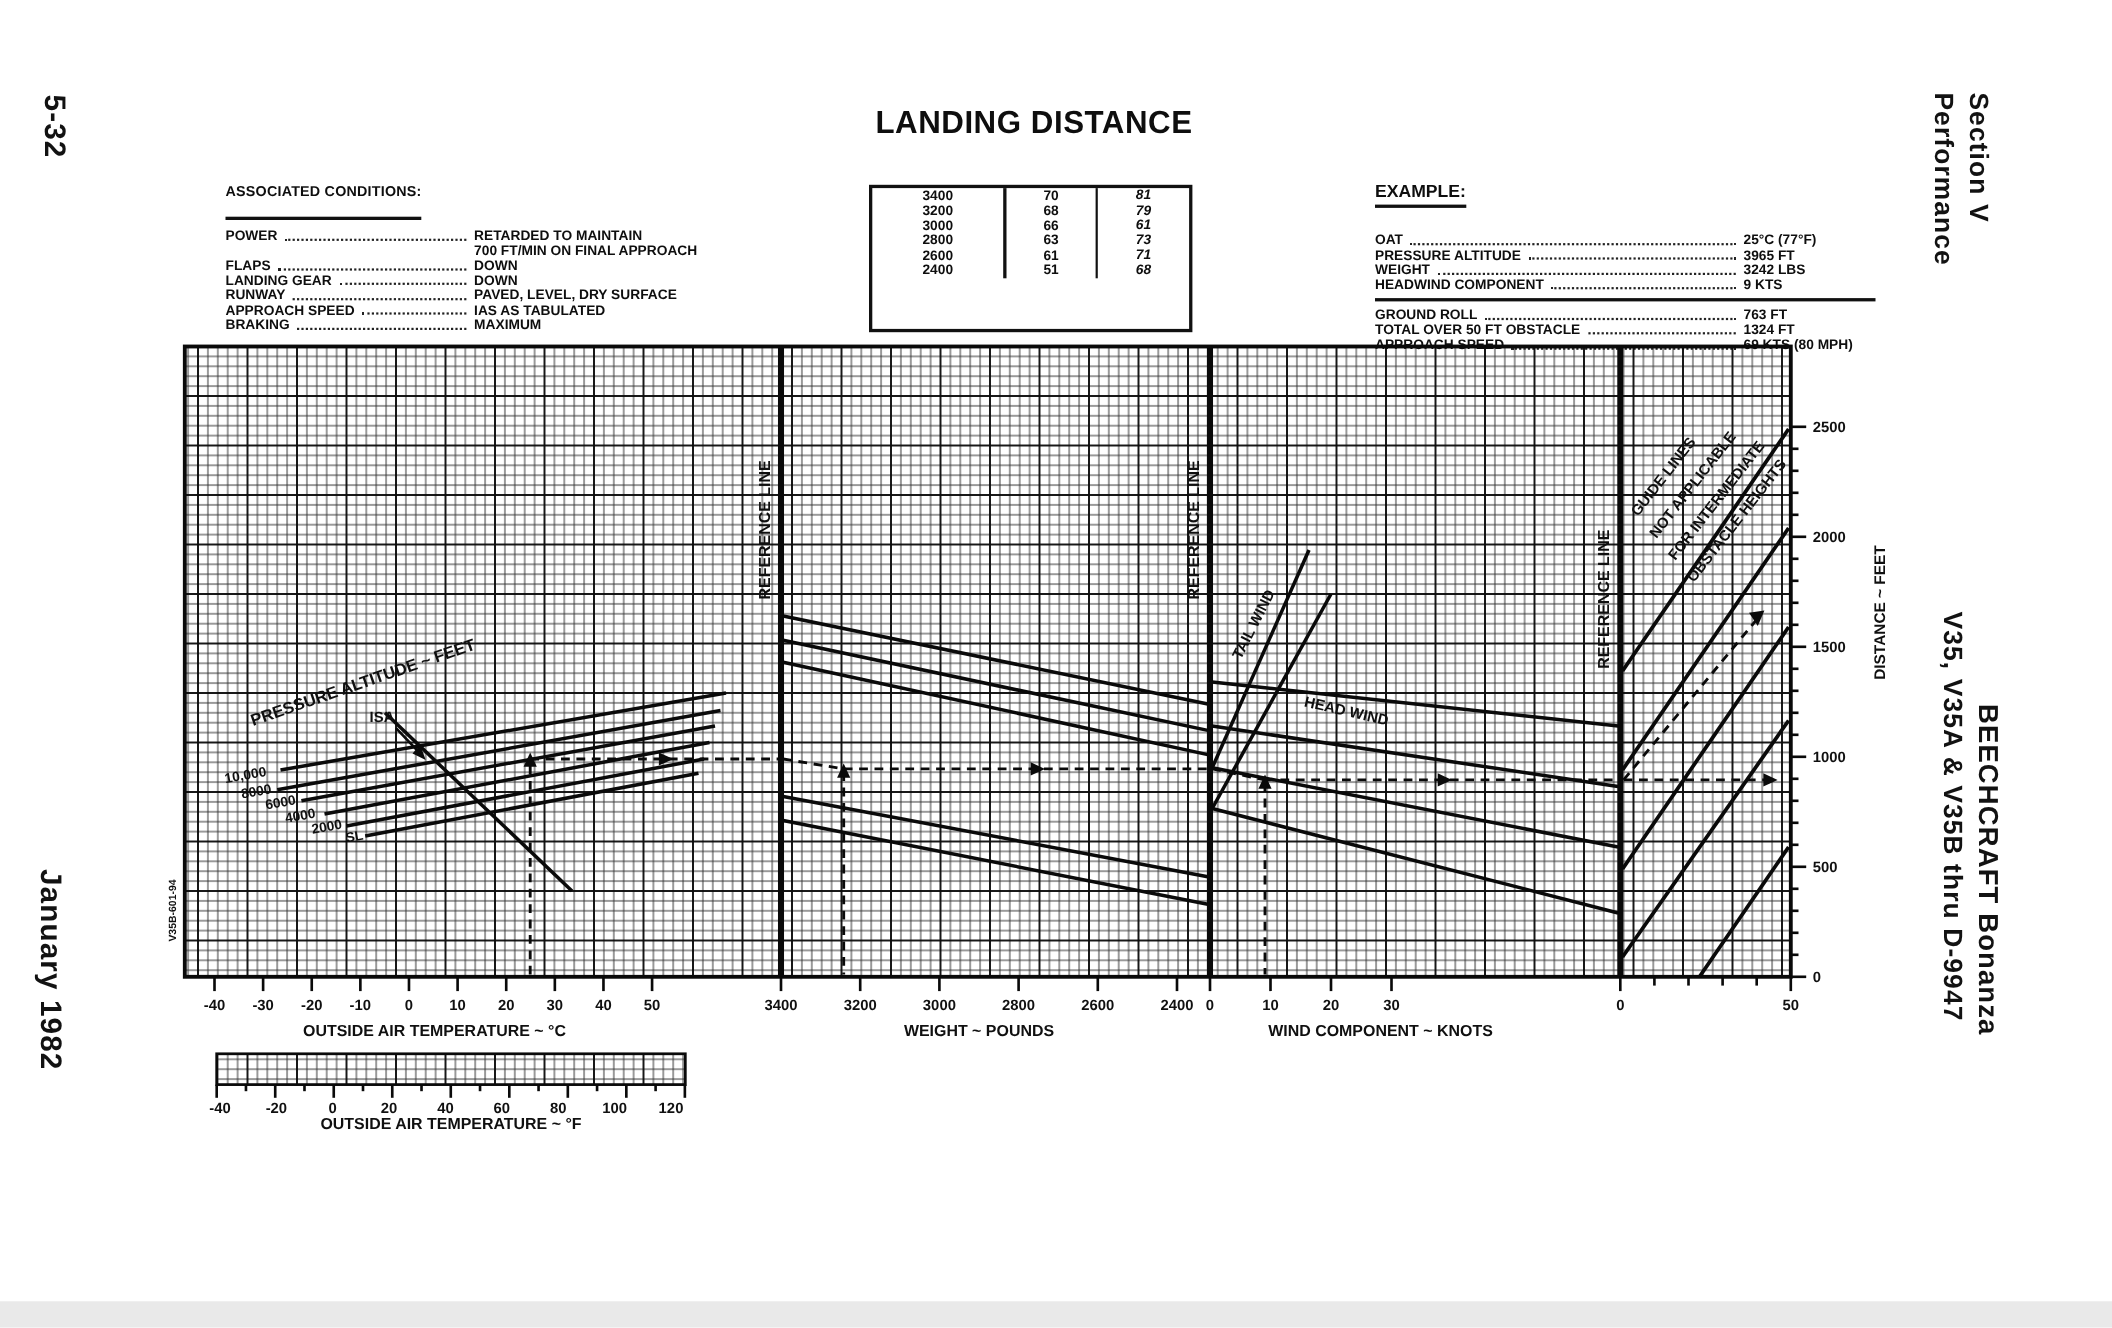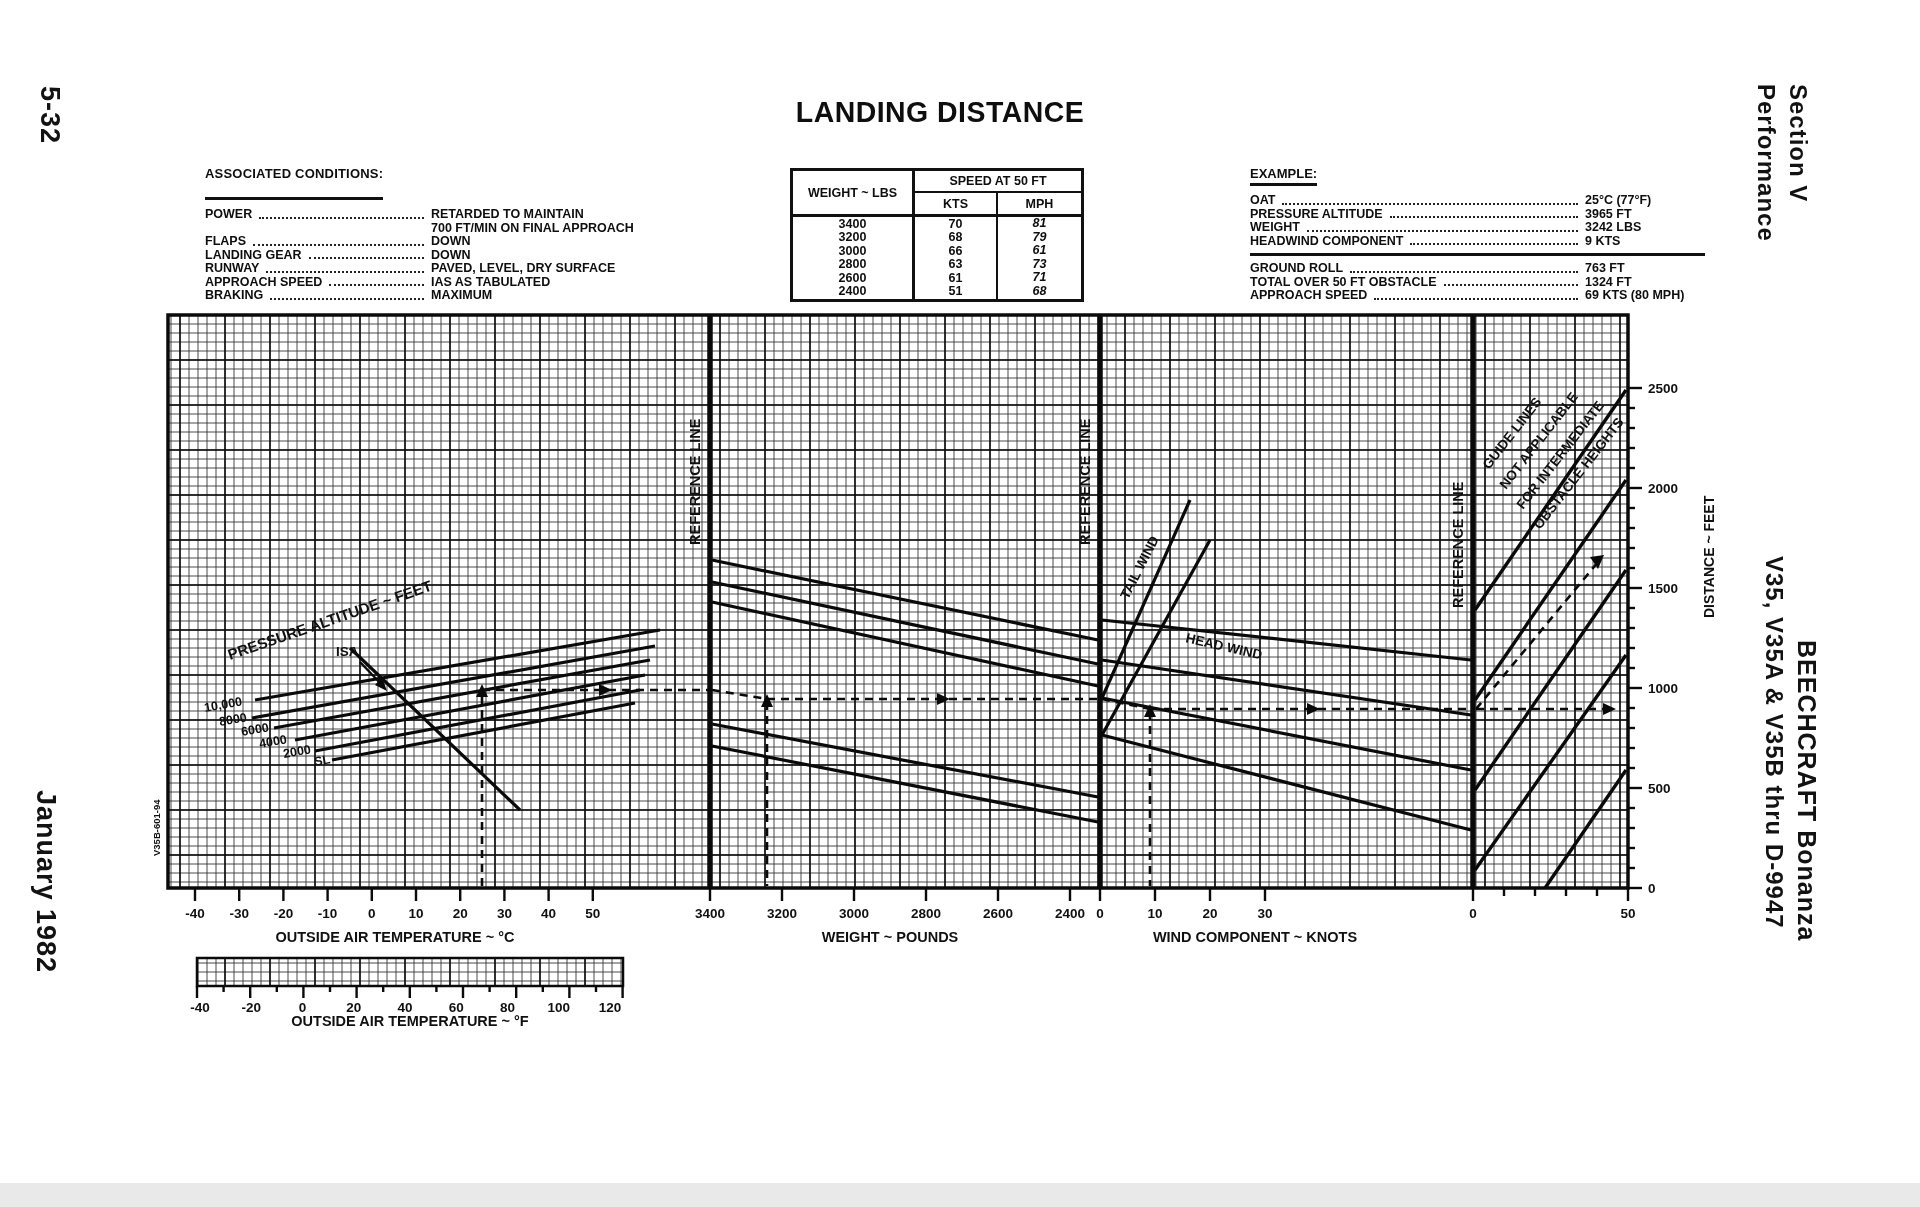--- a/index.html
+++ b/index.html
@@ -50,22 +50,22 @@
   #speed-table .subhdrs div:first-child{border-right:2px solid #111;}
   #speed-table .body{display:grid;grid-template-columns:122px 1fr;height:82px;}
   #speed-table .bcol{border-right:3px solid #111;display:flex;flex-direction:column;justify-content:center;align-items:center;}
   #speed-table .bpair{display:grid;grid-template-columns:1fr 1fr;}
   #speed-table .bpair .c{display:flex;flex-direction:column;justify-content:center;align-items:center;}
   #speed-table .bpair .c:first-child{border-right:2px solid #111;}
   #speed-table .cellline{line-height:13.5px;}
   
   #example{position:absolute;left:1250px;top:166px;width:455px;font-size:12.5px;}
   #example .heading{
-    display:inline-block;font-size:13px;border-bottom:3px solid #111;
-    padding-bottom:2px;margin-bottom:8px;
+    display:inline-block;font-size:16px;border-bottom:3px solid #111;
+    padding-bottom:2px;margin-bottom:23px;
   }
   .ex-row{display:flex;line-height:13.5px;}
   .ex-row .lbl{white-space:nowrap;}
   .ex-row .leader{flex:1;border-bottom:2px dotted #222;margin:0 7px 3px 7px;}
   .ex-row .val{width:120px;white-space:nowrap;}
   #example .rule{border-top:3px solid #111;margin:5px 0 6px 0;}
   
   #chart-svg{position:absolute;left:0;top:0;}
   #chart-svg text{font-family:"Liberation Sans",sans-serif;font-weight:bold;fill:#101010;}
   
@@ -120,30 +120,20 @@
       </div>
       <div class="cond-row">
         <span class="lbl">BRAKING</span>
         <span class="leader"></span>
         <span class="val">MAXIMUM</span>
       </div>
     </div>
 </div>
 
 <div id="speed-table">
-  <div class="hdr">
-    <div class="wcell">WEIGHT ~ LBS</div>
-    <div class="speedgrp">
-      <div class="sp-title">SPEED AT 50 FT</div>
-      <div class="subhdrs">
-        <div>KTS</div>
-        <div>MPH</div>
-      </div>
-    </div>
-  </div>
   <div class="body">
     <div class="bcol" id="tbl-weights">
         <div class="cellline">3400</div>
         <div class="cellline">3200</div>
         <div class="cellline">3000</div>
         <div class="cellline">2800</div>
         <div class="cellline">2600</div>
         <div class="cellline">2400</div>
       </div>
     <div class="bpair">

